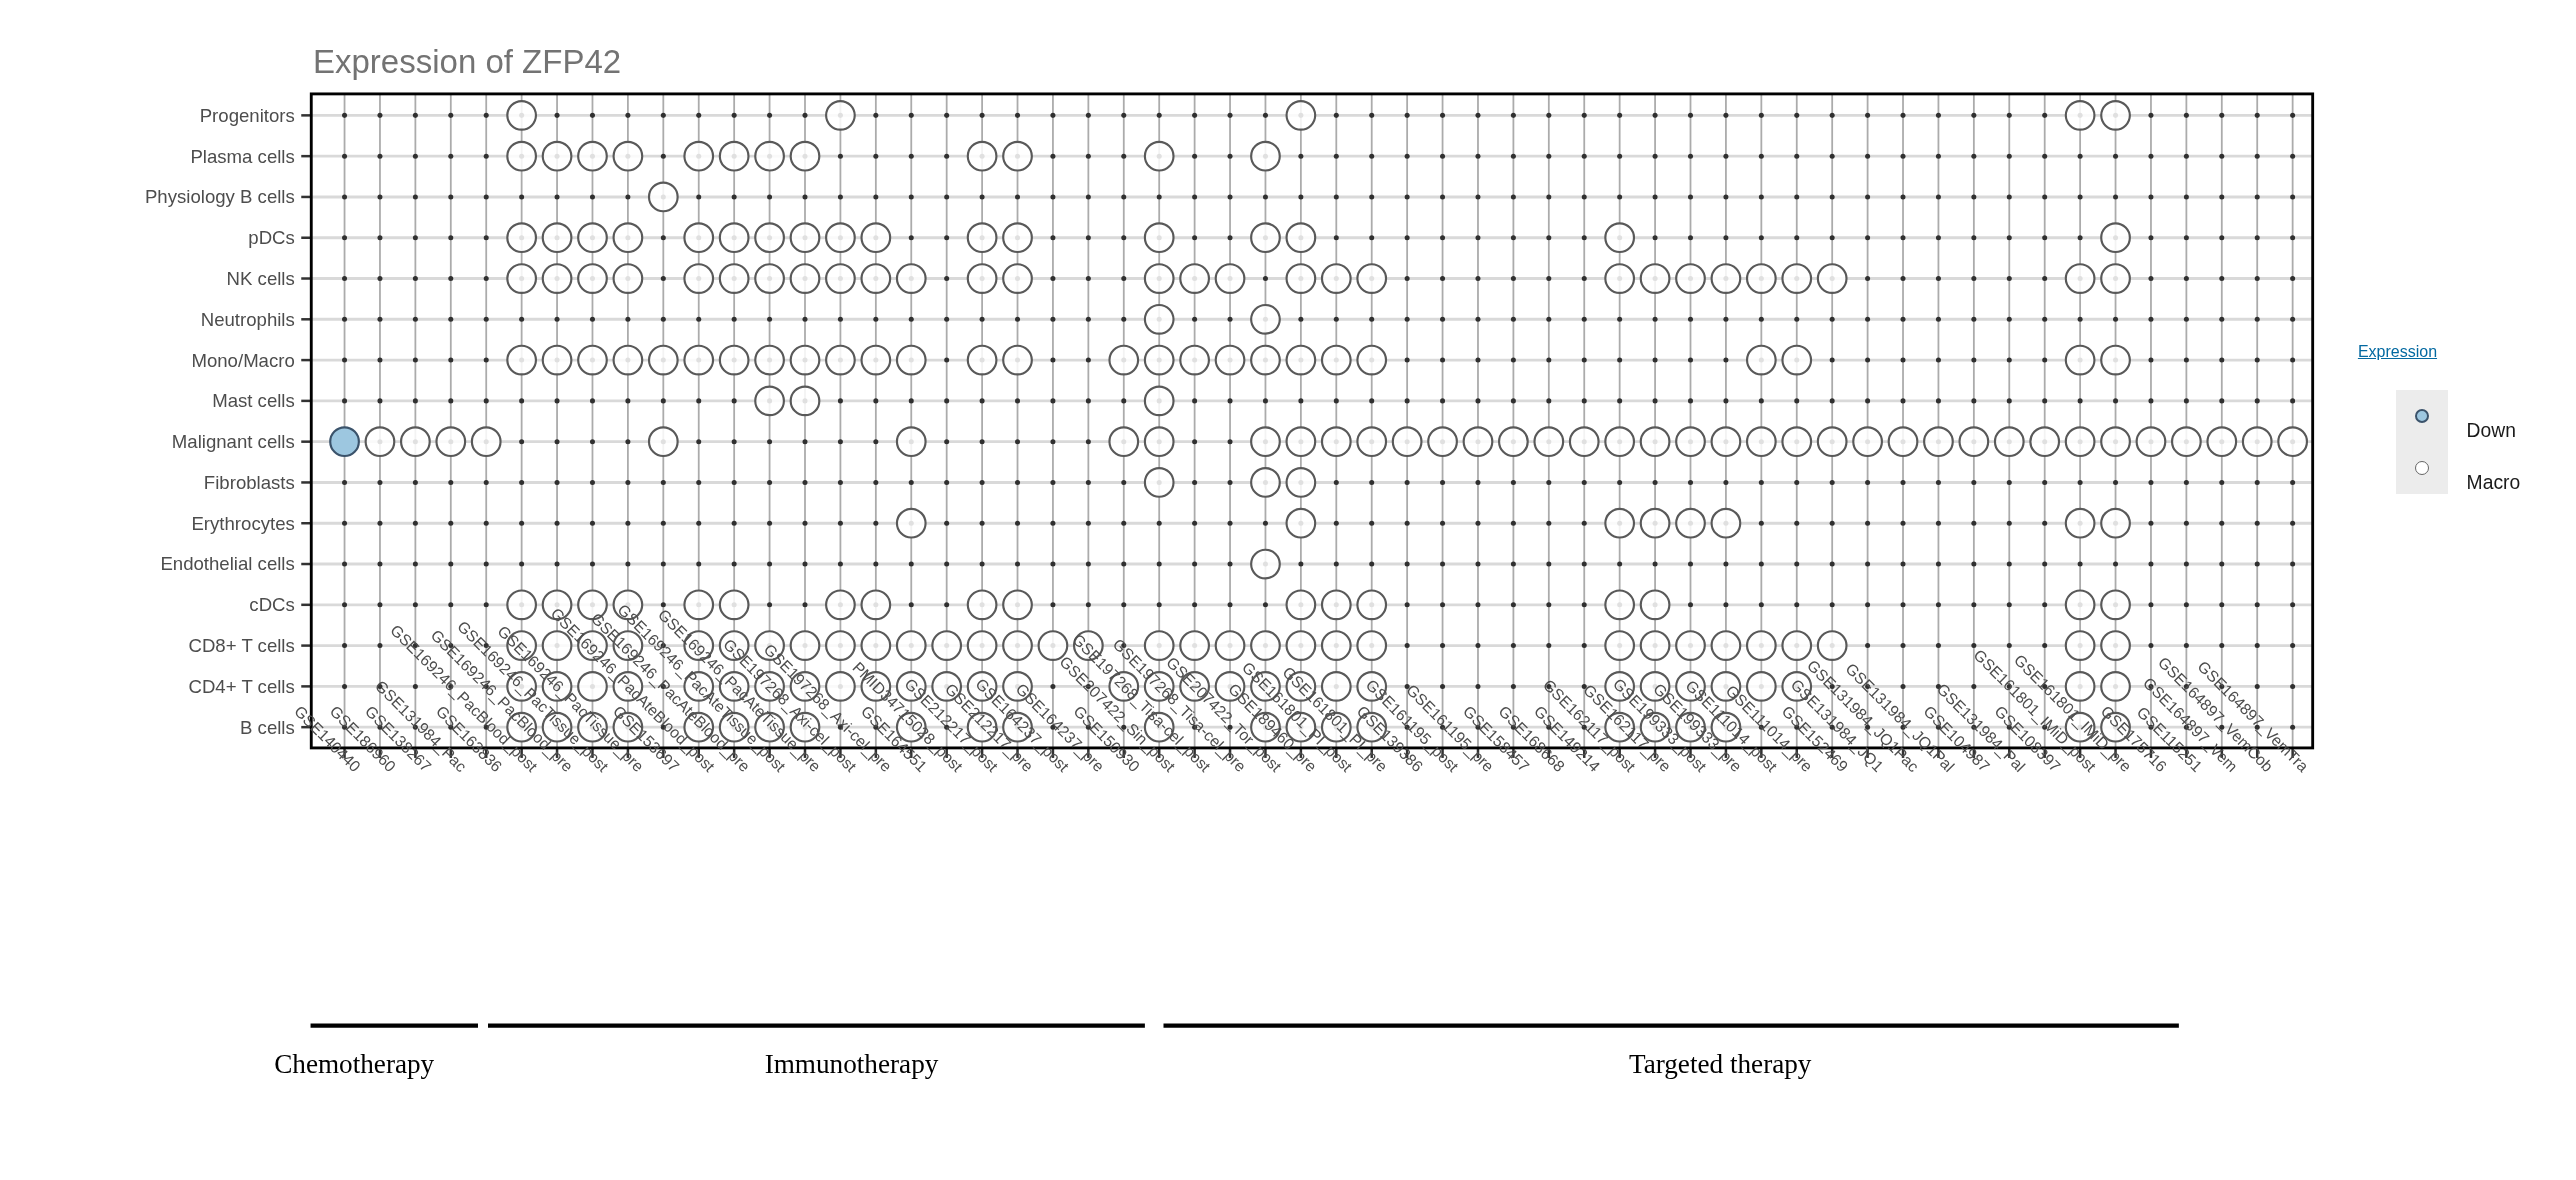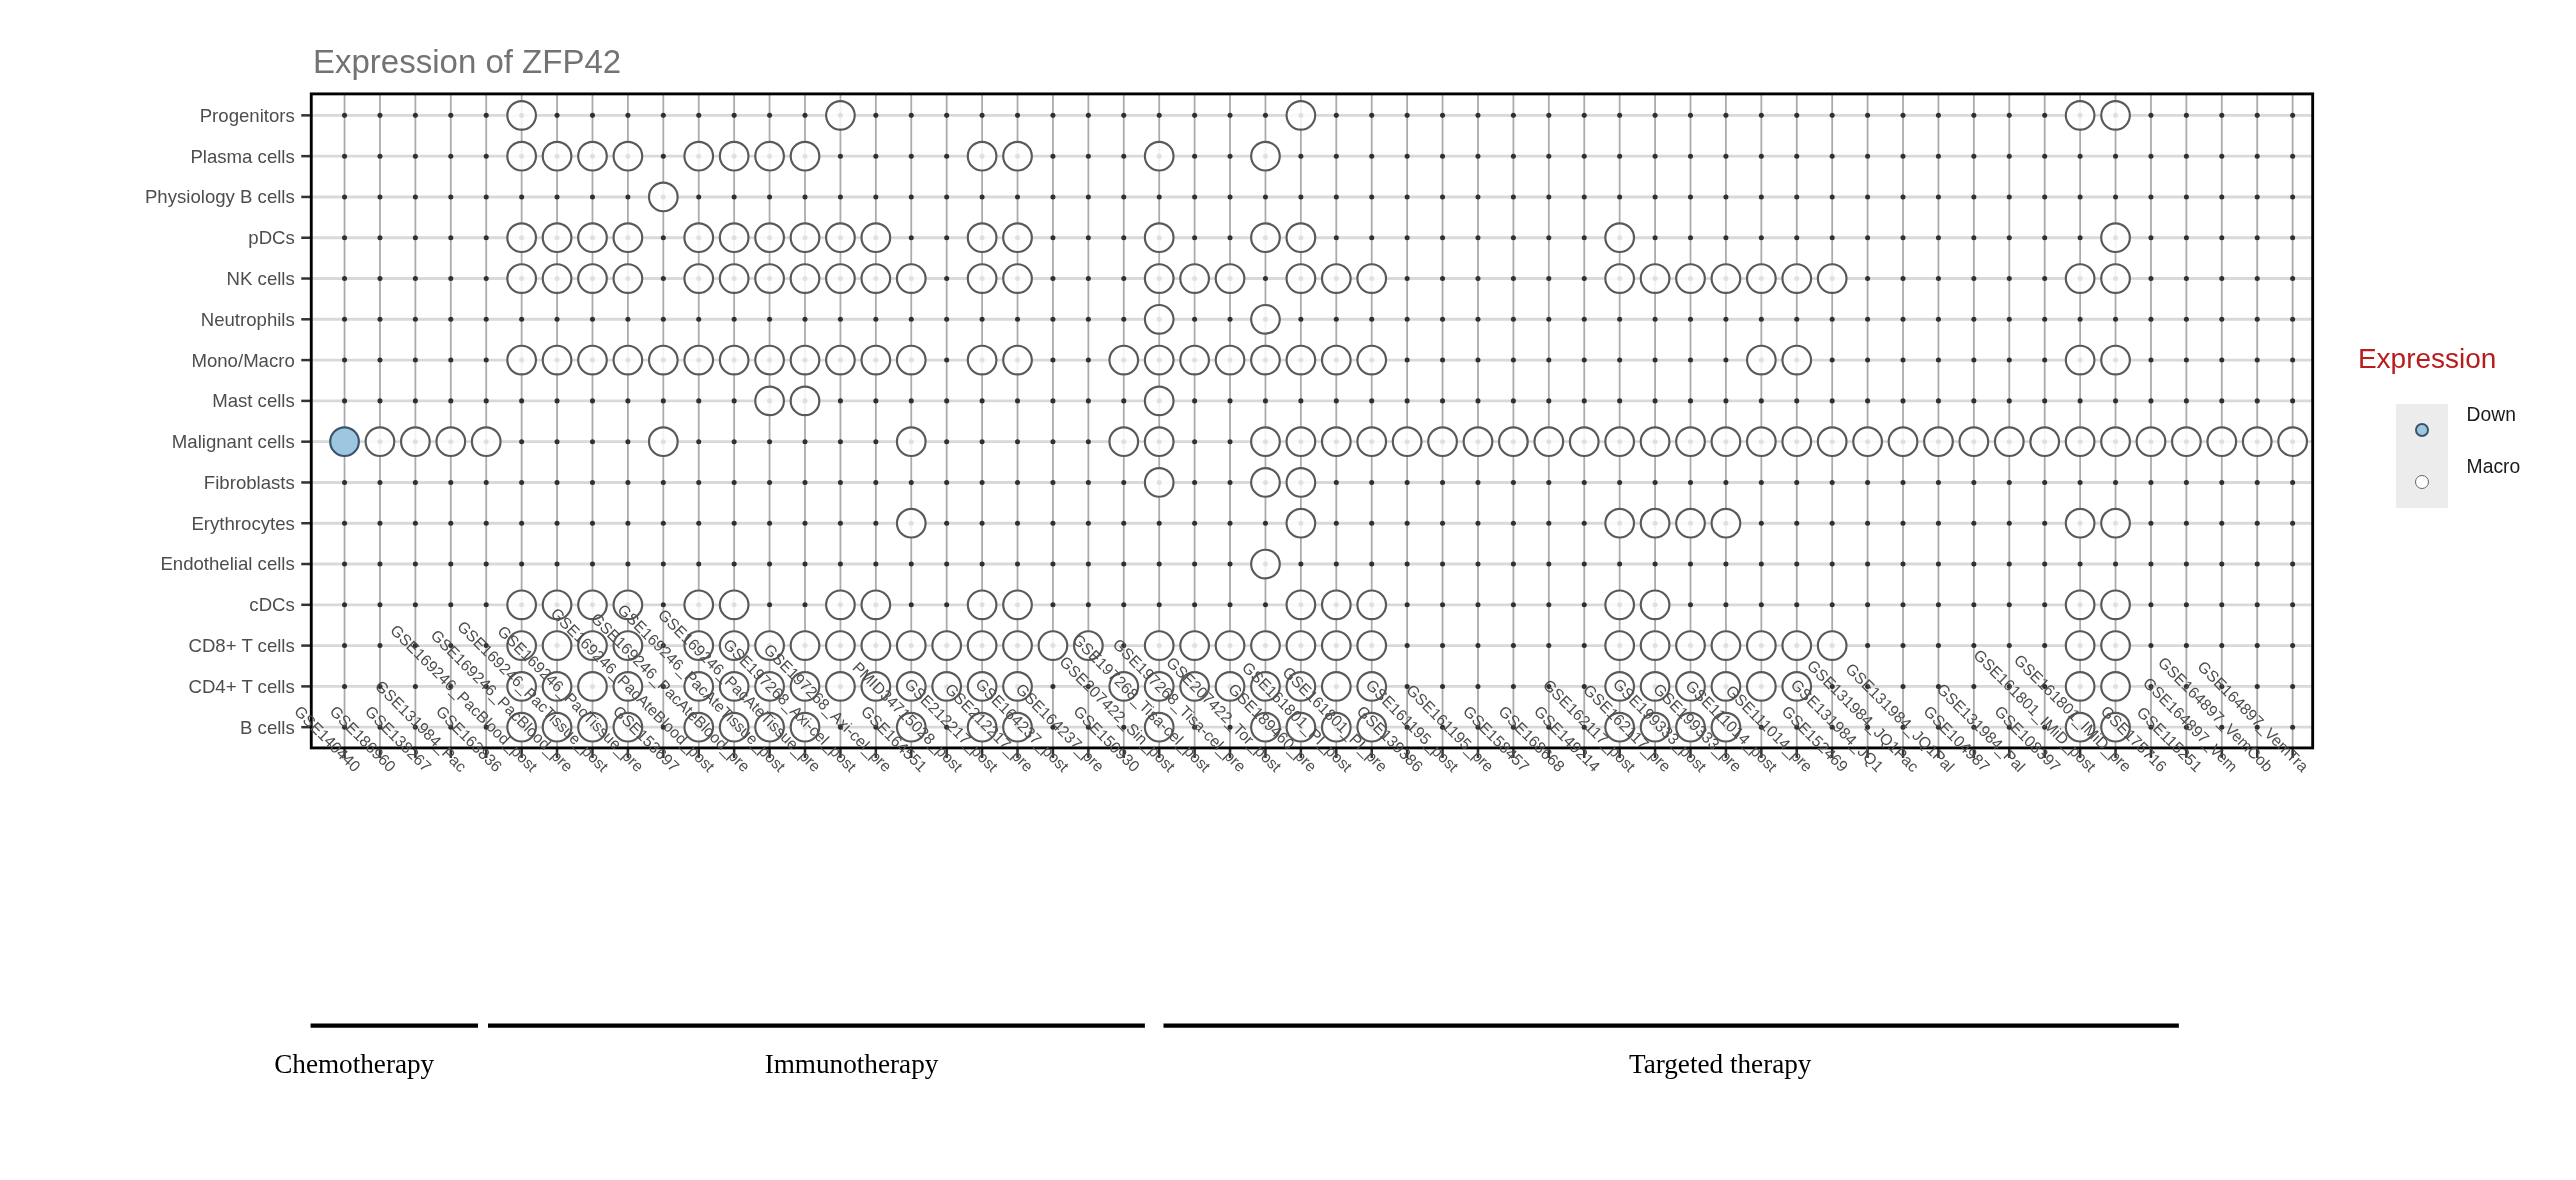--- a/index.html
+++ b/index.html
@@ -2,22 +2,22 @@
 <html style="font-size:11.4px"><head>
 <meta charset="utf-8">
 <style>
   html,body{margin:0;padding:0;background:#ffffff;}
   body{width:2576px;height:1181px;position:relative;font-family:"Liberation Sans",sans-serif;overflow:hidden;}
   #figure{position:absolute;inset:0;}
   #chart-title{position:absolute;left:313px;top:43px;font-size:33px;color:#737373;white-space:nowrap;}
   #panel-svg{position:absolute;left:0;top:0;}
   
   #legend{position:absolute;left:2355px;top:343px;}
-  #legend-title{font-size:28px;color:#b91c1c;margin:0 0 29px 2.9px;white-space:nowrap;}
-  .legend-row{display:flex;align-items:flex-start;height:52px;padding-left:41px;}
+  #legend-title{font-size:16px;color:#0369a1;margin:0 0 29px 2.9px;white-space:nowrap;text-decoration:underline;}
+  .legend-row{display:flex;align-items:flex-end;height:52px;padding-left:41px;}
   .legend-key{width:52px;height:52px;background:#ececec;display:flex;align-items:center;justify-content:center;flex:0 0 52px;}
   .legend-dot{width:14.3px;height:14.3px;border-radius:50%;box-sizing:border-box;}
   .legend-label{font-size:19.3px;color:#1a1a1a;margin-left:18.6px;white-space:nowrap;}
 </style>
 </head>
 <body>
 
 <div id="figure">
   <div id="chart-title">Expression of ZFP42</div>
 

